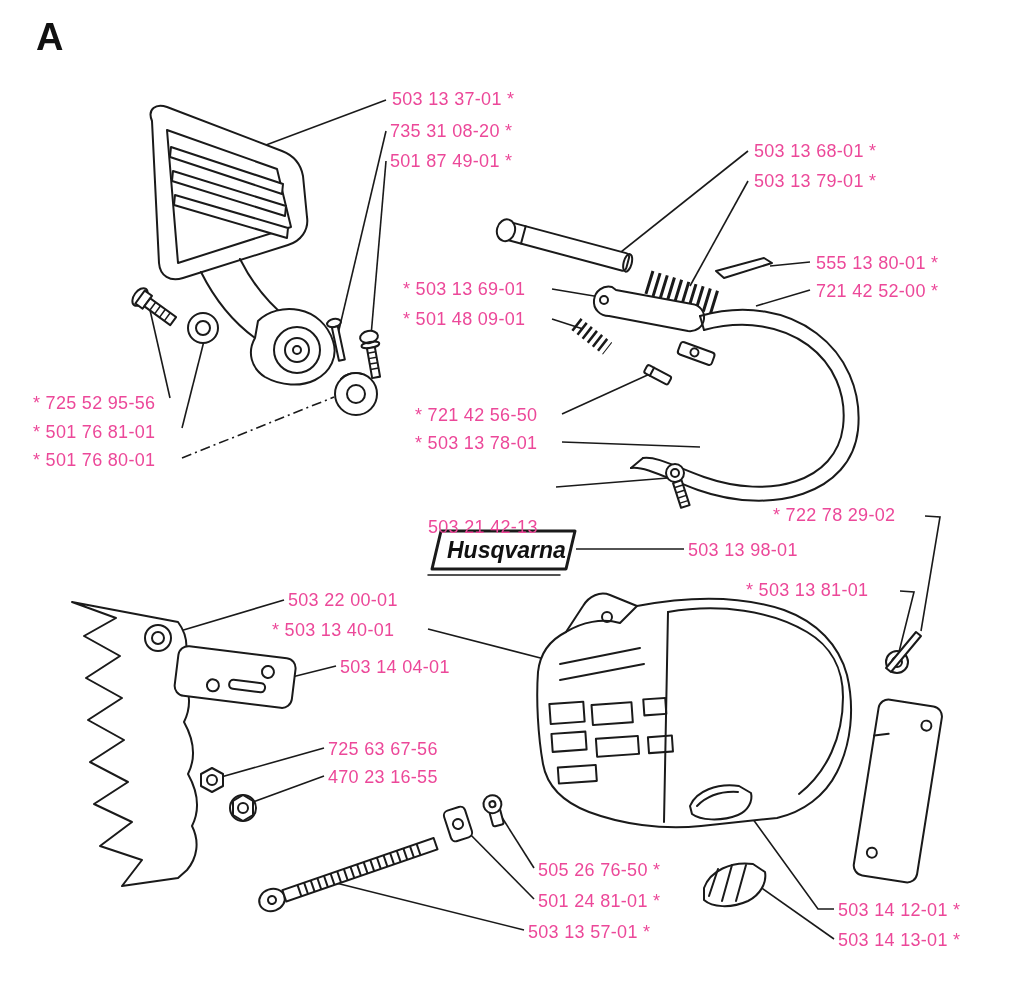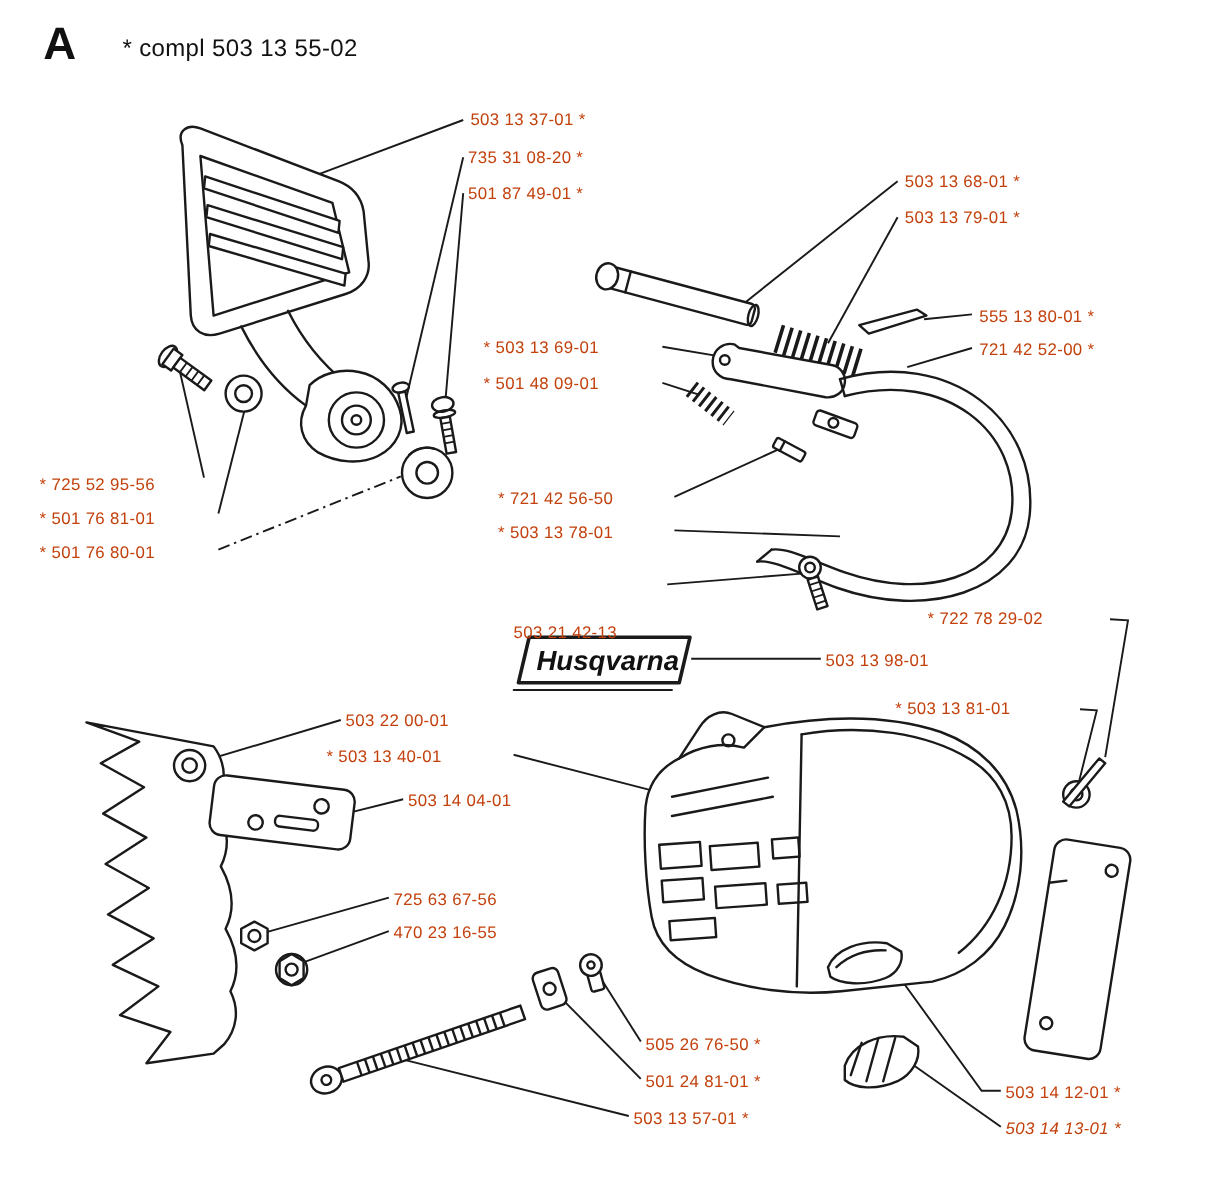--- a/index.html
+++ b/index.html
@@ -4,22 +4,22 @@
 <style>
   * { margin:0; padding:0; box-sizing:border-box; }
   html,body { background:#ffffff; }
   body { font-family:"Liberation Sans", sans-serif; }
   .page {
     position:relative; width:1024px; height:995px;
     background:#ffffff; overflow:hidden; color:#111;
   }
   .diagram-svg { position:absolute; left:0; top:0; }
   .lbl {
-    position:absolute; font-size:14px; line-height:22px;
-    color:#c2410c; white-space:nowrap; letter-spacing:.3px;
+    position:absolute; font-size:18px; line-height:22px;
+    color:#ec4899; white-space:nowrap; letter-spacing:.3px;
   }
   .section-letter {
     position:absolute; left:36px; top:16px;
     font-size:38px; font-weight:bold; color:#111;
   }
   .assembly-note {
     position:absolute; left:102px; top:30px;
     font-size:20px; color:#111; letter-spacing:.3px;
   }
 </style>
@@ -240,21 +240,20 @@
       </g>
       <g>
         <path d="M704,888 C710,871 731,861 753,864 L765,872 C767,883 760,895 748,901 C730,909 712,907 704,900 Z"></path>
         <path d="M718,869 L709,896 M732,865 L722,901 M746,865 L736,901" fill="none"></path>
       </g>
 
     </g>
   </svg>
 
   <div class="section-letter">A</div>
-  <div class="assembly-note">* compl 503 13 55-02</div>
 
   <div class="lbl" style="left:392px; top:88px;">503 13 37-01 *</div>
   <div class="lbl" style="left:390px; top:120px;">735 31 08-20 *</div>
   <div class="lbl" style="left:390px; top:150px;">501 87 49-01 *</div>
   <div class="lbl" style="left:754px; top:140px;">503 13 68-01 *</div>
   <div class="lbl" style="left:754px; top:170px;">503 13 79-01 *</div>
   <div class="lbl" style="left:816px; top:252px;">555 13 80-01 *</div>
   <div class="lbl" style="left:816px; top:280px;">721 42 52-00 *</div>
   <div class="lbl" style="left:403px; top:278px;">* 503 13 69-01</div>
   <div class="lbl" style="left:403px; top:308px;">* 501 48 09-01</div>
@@ -269,15 +268,15 @@
   <div class="lbl" style="left:288px; top:589px;">503 22 00-01</div>
   <div class="lbl" style="left:272px; top:619px;">* 503 13 40-01</div>
   <div class="lbl" style="left:746px; top:579px;">* 503 13 81-01</div>
   <div class="lbl" style="left:340px; top:656px;">503 14 04-01</div>
   <div class="lbl" style="left:328px; top:738px;">725 63 67-56</div>
   <div class="lbl" style="left:328px; top:766px;">470 23 16-55</div>
   <div class="lbl" style="left:538px; top:859px;">505 26 76-50 *</div>
   <div class="lbl" style="left:538px; top:890px;">501 24 81-01 *</div>
   <div class="lbl" style="left:528px; top:921px;">503 13 57-01 *</div>
   <div class="lbl" style="left:838px; top:899px;">503 14 12-01 *</div>
-  <div class="lbl" style="left:838px; top:929px;font-style:italic;">503 14 13-01 *</div>
+  <div class="lbl" style="left:838px; top:929px;">503 14 13-01 *</div>
 
 </div>
 
 </body></html>

